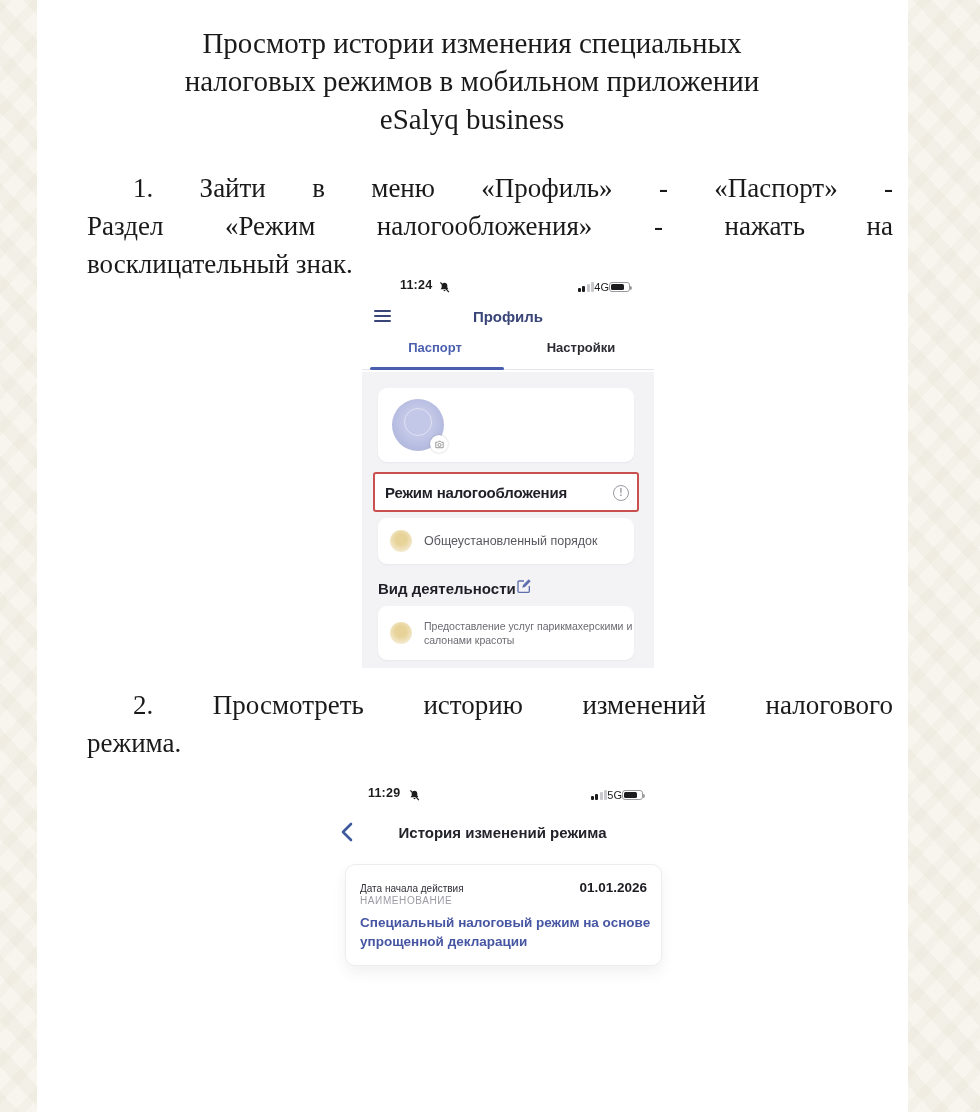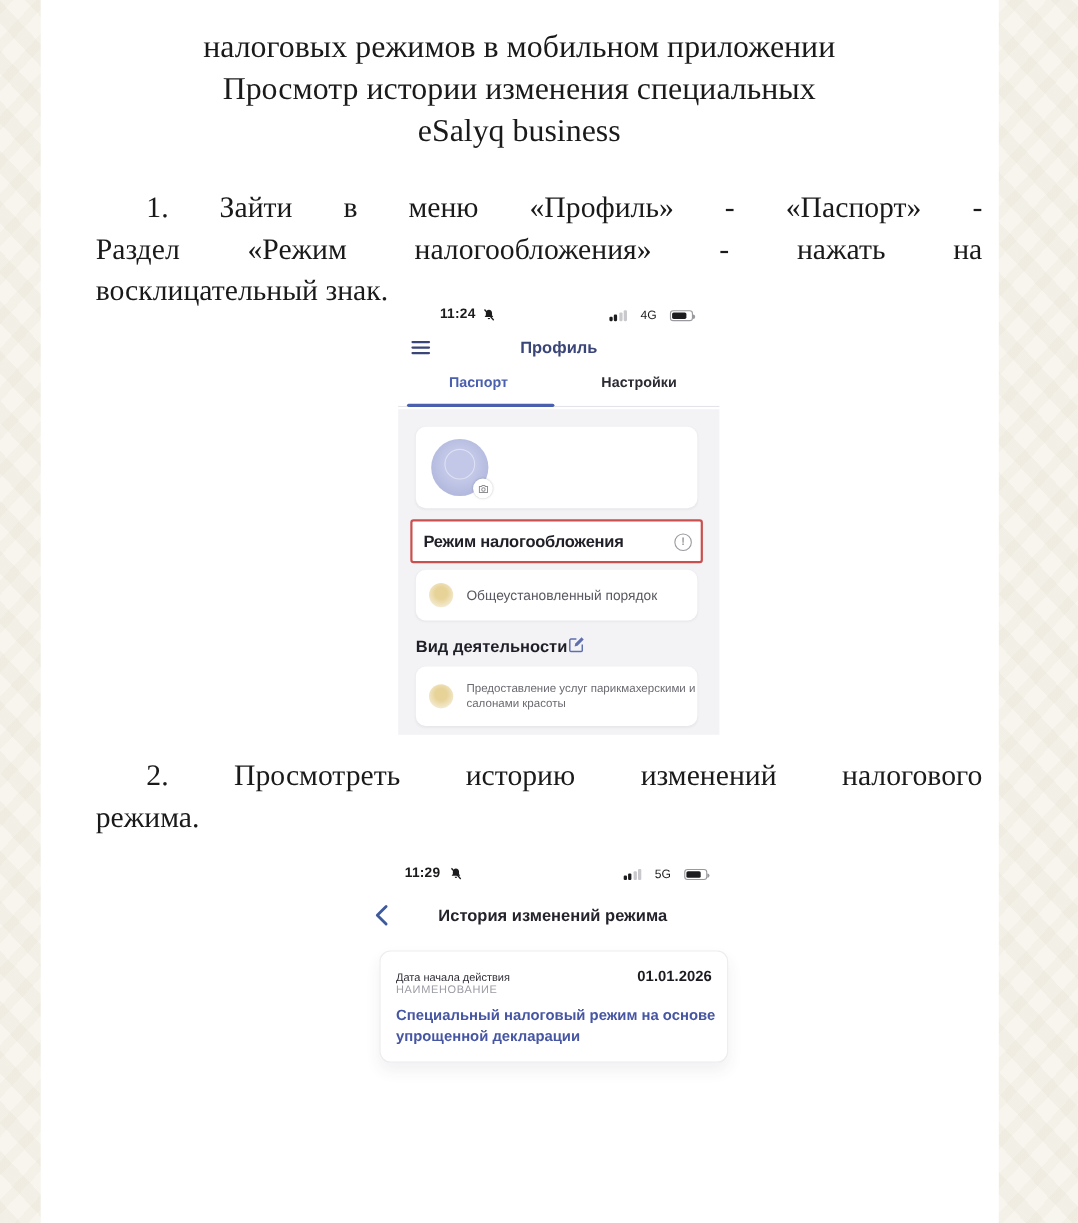--- a/index.html
+++ b/index.html
@@ -30,21 +30,21 @@
   #step-1 { top:169px; }
   #step-2 { top:686px; }
   .jline { text-align:justify; text-align-last:justify; }
   .jline-end { text-align:left; text-align-last:left; }
   .indent { text-indent:46px; }
 
   
   .phone { position:absolute; font-family:"Liberation Sans", sans-serif; }
   .statusbar { position:absolute; left:0; right:0; height:20px; }
   .time { position:absolute; font-size:12.5px; font-weight:700; color:#1c1c1e; letter-spacing:.2px; }
-  .sb-right { position:absolute; display:flex; align-items:center; gap:12px; }
+  .sb-right { position:absolute; display:flex; align-items:center; gap:0; }
   .net { font-size:11px; color:#1c1c1e; }
   .sigbars { display:flex; align-items:flex-end; gap:1.5px; }
   .sigbars i { display:block; width:3px; border-radius:1px; }
   .batt { position:relative; width:21px; height:10.5px; border:1px solid #9a9a9e; border-radius:3px; }
   .batt::before { content:""; position:absolute; left:1px; top:1px; bottom:1px; width:70%; background:#1c1c1e; border-radius:1.5px; }
   .batt::after { content:""; position:absolute; right:-3px; top:3px; width:2px; height:4px; background:#9a9a9e; border-radius:0 2px 2px 0; }
 
   
   #phone1 { left:325px; top:270px; width:292px; height:398px; background:#ffffff; }
   #p1-menu { position:absolute; left:12px; top:40px; width:17px; height:12px; }
@@ -94,22 +94,22 @@
   #name-label { font-size:10px; letter-spacing:.6px; color:#9b9ba3; }
   #name-value { margin-top:7px; font-size:13.5px; font-weight:700; line-height:19px; color:#4656a2; width:292px; }
 </style>
 </head>
 <body>
 
 <div id="canvas">
   <div id="page">
 
     <div id="doc-title" class="doc">
+      <div>Просмотр истории изменения специальных</div>
       <div>налоговых режимов в мобильном приложении</div>
-      <div>Просмотр истории изменения специальных</div>
       <div>eSalyq business</div>
     </div>
 
     <div id="step-1" class="para doc">
       <div class="jline indent">1. Зайти в меню «Профиль» - «Паспорт» -</div>
       <div class="jline">Раздел «Режим налогообложения» - нажать на</div>
       <div class="jline-end">восклицательный знак.</div>
     </div>
 
     <div id="phone1" class="phone">

